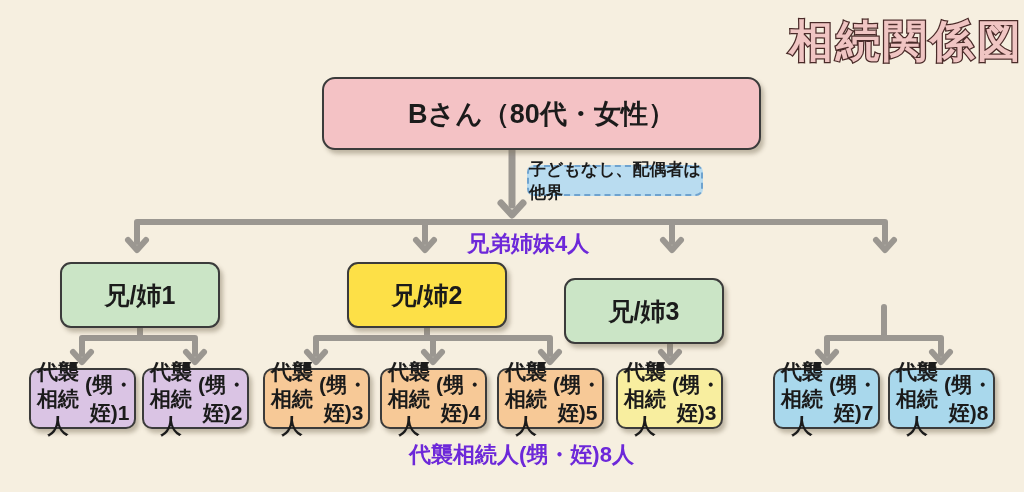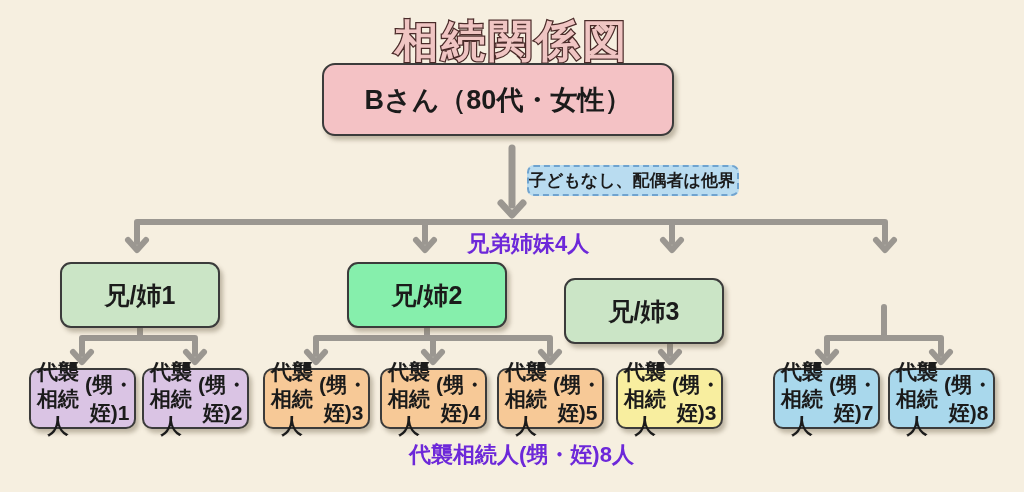--- a/index.html
+++ b/index.html
@@ -4,35 +4,35 @@
 <style>
   html,body{margin:0;padding:0;}
   body{font-family:"Liberation Sans","DejaVu Sans",sans-serif;}
   .stage{
     position:relative;width:1024px;height:492px;
     background:#f6efe0;overflow:hidden;
   }
   svg.connectors{position:absolute;left:0;top:0;pointer-events:none;}
   .title{
     position:absolute;left:0;top:12px;width:1024px;margin:0;
-    text-align:center;font-size:44px;font-weight:bold;letter-spacing:3px;
+    text-align:right;font-size:44px;font-weight:bold;letter-spacing:3px;
     color:#f0c5c3;-webkit-text-stroke:2.5px #4a2b29;paint-order:stroke fill;
   }
   .box{
     position:absolute;display:flex;align-items:center;justify-content:center;
     border:2px solid #3b3b3b;border-radius:11px;
     box-shadow:3px 4px 4px rgba(125,112,90,.45);
     color:#1b1b1b;font-weight:bold;text-align:center;box-sizing:border-box;
   }
-  .root-box{left:322px;top:63px;width:352px;height:73px;font-size:27px;border-radius:13px;}
+  .root-box{left:322px;top:77px;width:439px;height:73px;font-size:27px;border-radius:13px;}
   .sib-box{top:262px;width:160px;height:66px;font-size:25px;}
   .heir-box{top:368px;width:107px;height:61px;font-size:21px;line-height:1.3;border-radius:10px;flex-direction:row;}
   .annotation{
-    position:absolute;left:527px;top:165px;width:212px;height:31px;
-    display:flex;align-items:center;justify-content:flex-start;
+    position:absolute;left:527px;top:165px;width:176px;height:31px;
+    display:flex;align-items:center;justify-content:flex-end;
     border:2px dashed #6fa3cf;border-radius:7px;
     font-size:17px;font-weight:bold;color:#1b1b1b;box-sizing:border-box;
   }
   .group-label{
     position:absolute;font-weight:bold;color:#6d28d9;white-space:nowrap;
   }
   .siblings-label{left:467px;top:229px;font-size:22px;}
   .heirs-label{left:409px;top:440px;font-size:22px;}
 </style>
 </head>
@@ -82,21 +82,21 @@
 
   <div class="annotation" style="background:#b9dcf0;">
     <span>子どもなし、配偶者は他界</span>
   </div>
 
   <div class="group-label siblings-label">兄弟姉妹4人</div>
 
   <div class="box sib-box" style="left:60px;background:#cbe5c6;">
     <span>兄/姉1</span>
   </div>
-  <div class="box sib-box" style="left:347px;background:#86efac;">
+  <div class="box sib-box" style="left:347px;background:#fde047;">
     <span>兄/姉2</span>
   </div>
   <div class="box sib-box" style="left:564px;background:#cbe5c6;margin-top:16px;">
     <span>兄/姉3</span>
   </div>
 
   <div class="box heir-box" style="left: 29px; background-color: rgb(218, 196, 228);">
     <span>代襲相続人</span>
     <span>(甥・姪)1</span>
   </div>

